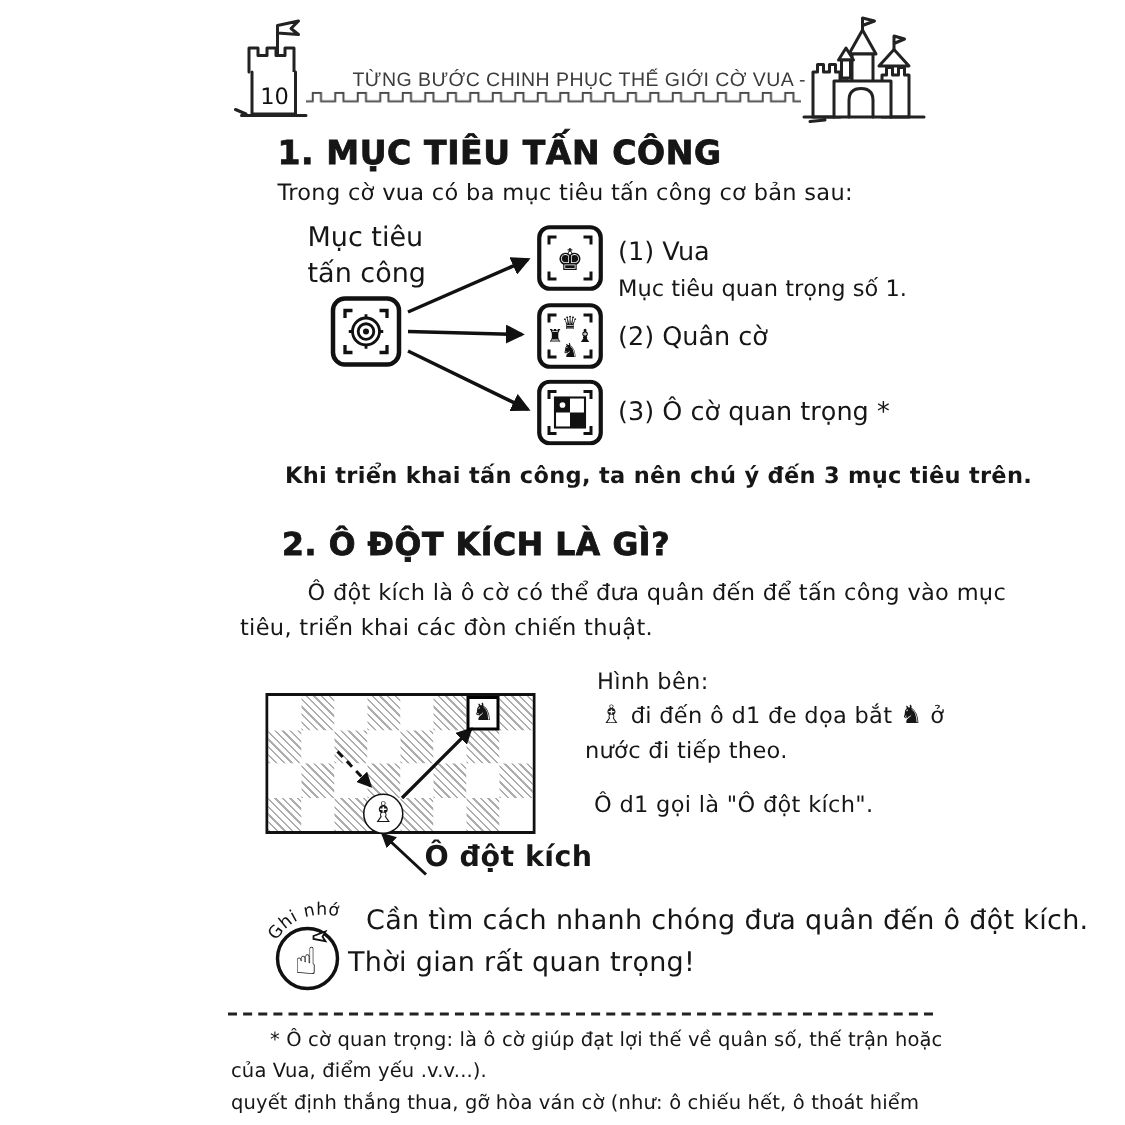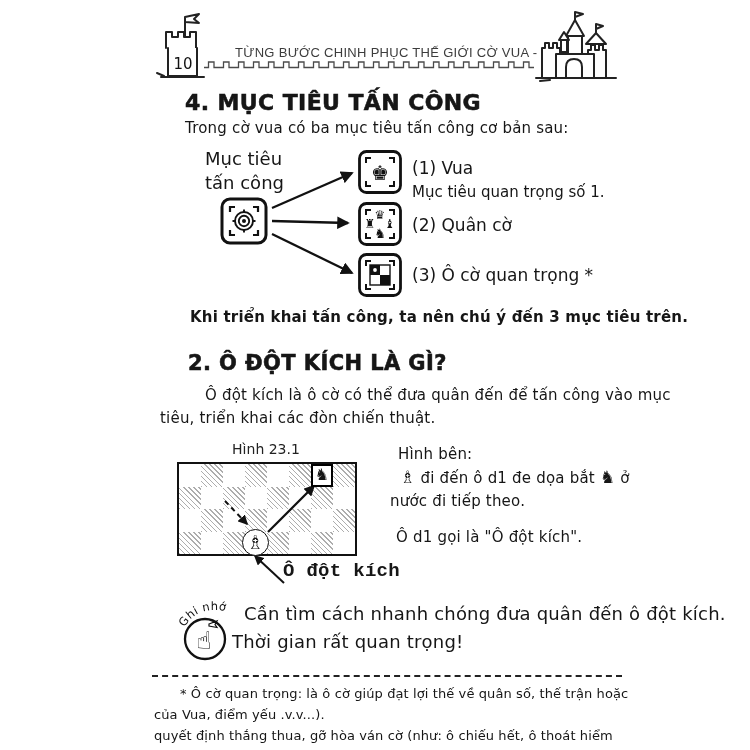--- a/index.html
+++ b/index.html
@@ -43,21 +43,21 @@
   .cell.light{background:#fff;}
   .cell.hatch{background:repeating-linear-gradient(45deg,#adadad 0 1.1px,#fff 1.1px 3.6px);}
   .board-arrows{position:absolute;left:0;top:0;z-index:2;pointer-events:none;}
   .knight-box{position:absolute;left:132px;top:0;width:22px;height:22.5px;box-sizing:border-box;
               border:2px solid #000;z-index:3;display:flex;align-items:center;justify-content:center;
               font-size:16px;line-height:1;}
   .bishop-circle{position:absolute;left:63px;top:65px;width:27px;height:27px;border-radius:50%;
                  border:1.6px solid #111;background:#fff;z-index:3;box-sizing:border-box;
                  display:flex;align-items:center;justify-content:center;font-size:19px;line-height:1;}
   .pointer-svg{left:246px;top:551px;}
-  .pointer-label{left:283px;top:560px;font-size:19px;font-weight:bold;letter-spacing:.3px;font-family:Liberation Mono, monospace;}
+  .pointer-label{left:283px;top:560px;font-size:19px;font-weight:bold;letter-spacing:.3px;}
 
   
   .side-note{left:390px;top:443px;width:245px;font-size:15px;line-height:23px;letter-spacing:.2px;}
   .side-note .sn-h{padding-left:8px;}
   .side-note .sn-l1{padding-left:10px;}
   .side-note .sn-l3{padding-left:6px;margin-top:13px;}
   .pc-glyph{font-size:17px;}
 
   
   .gn-svg{left:176px;top:596px;}
@@ -108,21 +108,21 @@
       <path d="M58,36 L68,25 L78,36 Z"></path>
       <path d="M68,25 V16 l7,2 l-7,3" fill="none"></path>
       <path d="M14,40 h3 v-5 h4 v5 h4 v-5 h4 v5 h3 V70 H14 Z"></path>
       <path d="M60,42 h3 v-5 h4 v5 h4 v-5 h4 v5 h3 V70 H60 Z"></path>
       <path d="M28,70 V46 H66 V70"></path>
       <path d="M38,70 V59 Q38,51 46,51 Q54,51 54,59 V70" fill="#fff"></path>
       <path d="M8,70 H88 M12,73 l10,-1" fill="none"></path>
     </g>
   </svg>
 
-  <div class="abs h1 sec1-h nowrap">4. MỤC TIÊU TẤN CÔNG</div>
+  <div class="abs h1 sec1-h nowrap">1. MỤC TIÊU TẤN CÔNG</div>
   <div class="abs body-txt p1 nowrap">Trong cờ vua có ba mục tiêu tấn công cơ bản sau:</div>
 
   <div class="abs diagram">
 
     <div class="src-label">
       <div class="nowrap">Mục tiêu</div>
       <div class="nowrap">tấn công</div>
     </div>
 
     <svg class="icon-frame" style="left:60px;top:52px" width="48" height="48" viewBox="0 0 48 48">
@@ -199,21 +199,20 @@
   </div>
 
   <div class="abs body-txt p2 nowrap">Khi triển khai tấn công, ta nên chú ý đến 3 mục tiêu trên.</div>
 
   <div class="abs h1 sec2-h nowrap" style="font-size:21px">2. Ô ĐỘT KÍCH LÀ GÌ?</div>
   <div class="abs body-txt p3">
     <div class="ln1 nowrap">Ô đột kích là ô cờ có thể đưa quân đến để tấn công vào mục</div>
     <div class="nowrap">tiêu, triển khai các đòn chiến thuật.</div>
   </div>
 
-  <div class="abs fig-caption">Hình 23.1</div>
 
   <div class="abs board">
     <svg class="board-arrows" width="176" height="94" viewBox="0 0 176 94">
       <defs>
         <marker id="ah2" viewBox="0 0 10 10" refX="8.5" refY="5" markerWidth="5" markerHeight="5" orient="auto">
           <path d="M0,0 L10,5 L0,10 Z" fill="#111"></path>
         </marker>
       </defs>
       <line x1="46" y1="37" x2="68" y2="60" stroke="#111" stroke-width="2" stroke-dasharray="5 4" marker-end="url(#ah2)"></line>
       <line x1="89" y1="68" x2="135" y2="22" stroke="#111" stroke-width="2.2" marker-end="url(#ah2)"></line>

